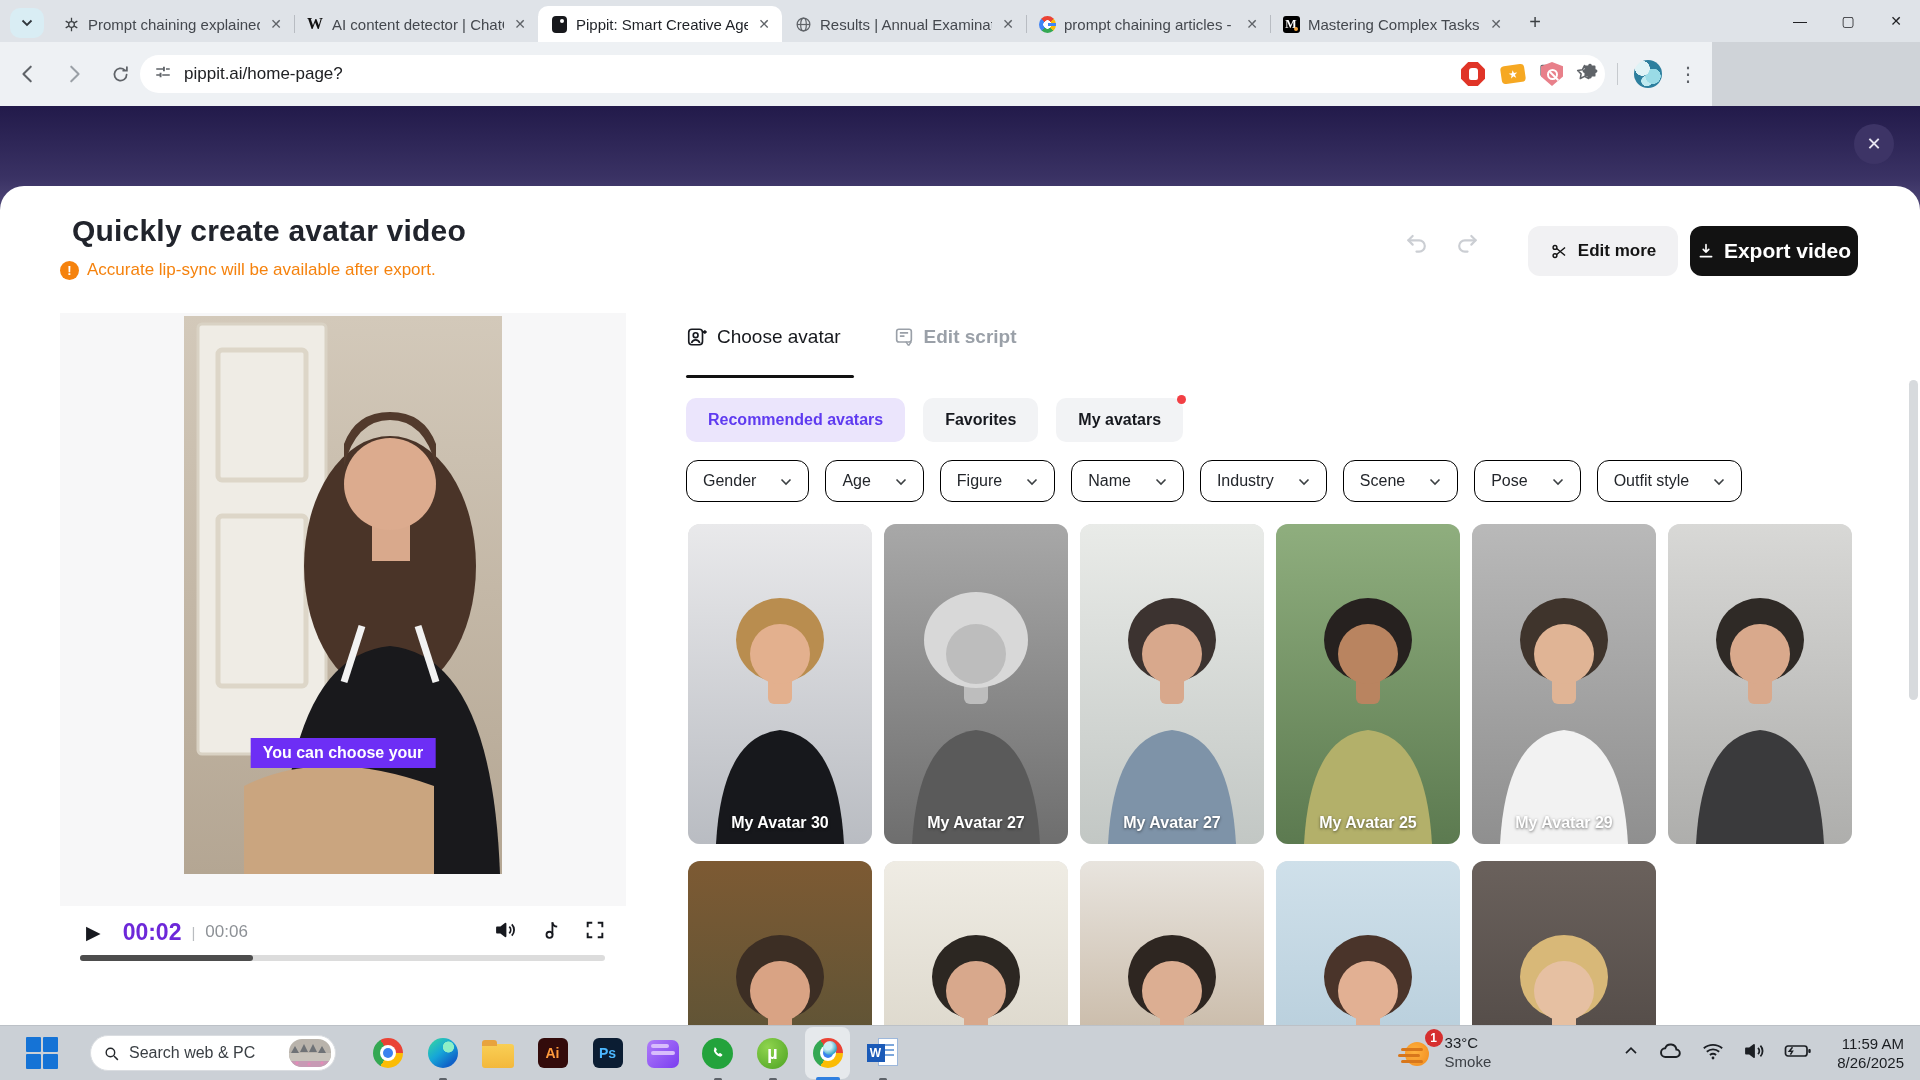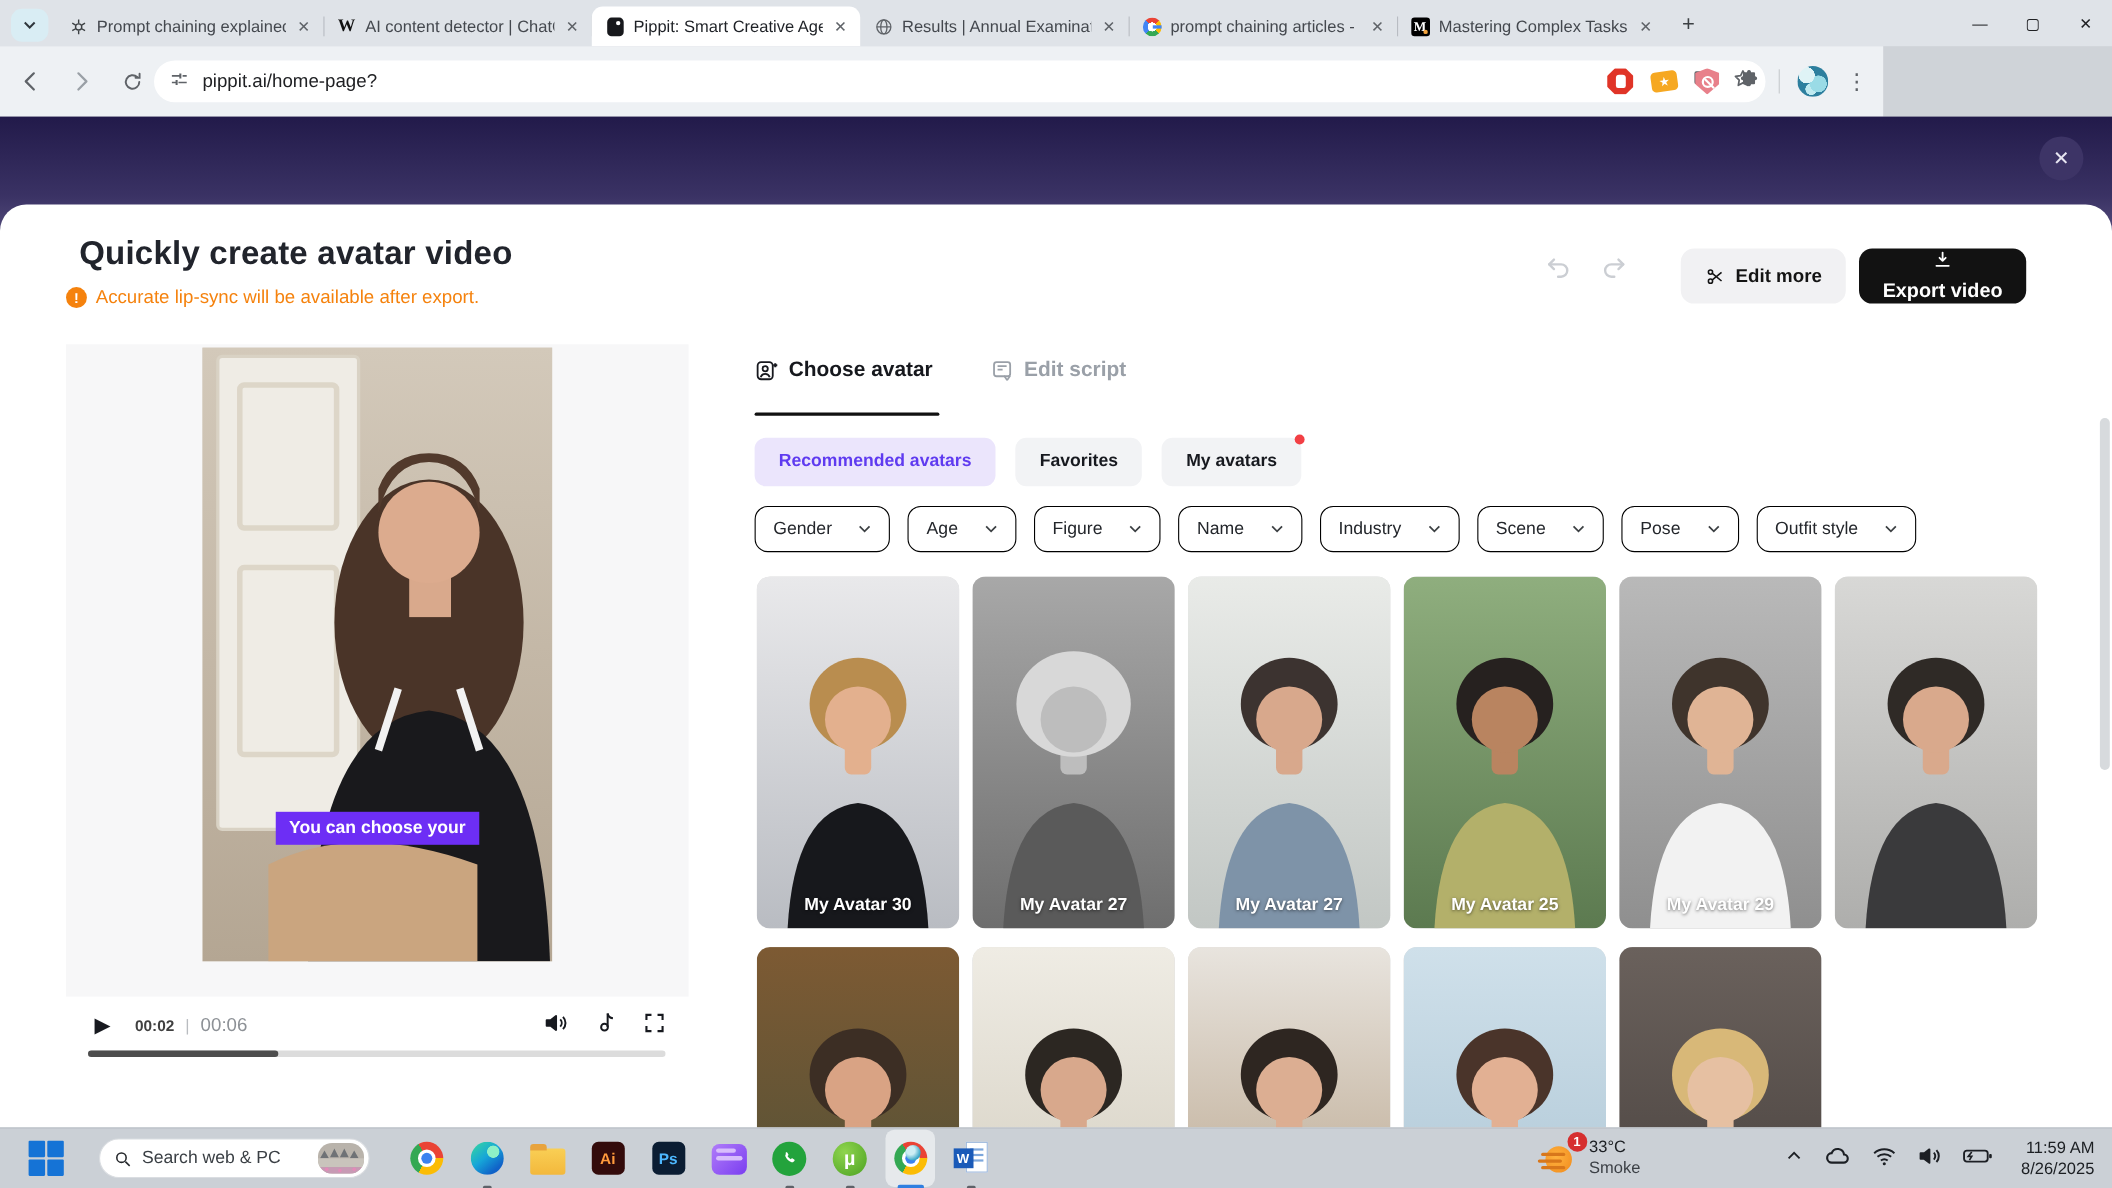--- a/index.html
+++ b/index.html
@@ -41,40 +41,40 @@
   .modal { position:absolute; left:0; top:186px; width:1920px; height:839px; background:#ffffff;
     border-radius:24px 24px 0 0; overflow:hidden; }
 
   .page-title { position:absolute; left:60px; top:28px; font-size:30px; font-weight:bold; color:#21242c; letter-spacing:.2px;margin-left:12px; }
   .warning { position:absolute; left:60px; top:74px; display:flex; align-items:center; gap:8px; color:#f5820d; font-size:17px; }
   .warn-ico { width:19px; height:19px; border-radius:50%; background:#f5820d; color:#fff; font-size:13px; font-weight:bold; display:flex; align-items:center; justify-content:center; }
 
   .hist-btns { position:absolute; left:1404px; top:44px; display:flex; gap:24px; }
   .btn-editmore { position:absolute; left:1528px; top:40px; width:150px; height:50px; border-radius:12px; background:#f1f1f3;
     display:flex; align-items:center; justify-content:center; gap:9px; font-size:17px; font-weight:bold; color:#141414; }
-  .btn-export { position:absolute; left:1690px; top:40px; width:152px; height:50px; border-radius:12px; background:#121212;
-    display:flex; align-items:center; justify-content:center; gap:9px; font-size:18px; font-weight:bold; color:#ffffff;flex-direction:column; }
+  .btn-export { position:absolute; left:1690px; top:40px; width:168px; height:50px; border-radius:12px; background:#121212;
+    display:flex; align-items:center; justify-content:center; gap:9px; font-size:21px; font-weight:bold; color:#ffffff; }
 
   
   .player-panel { position:absolute; left:60px; top:127px; width:566px; height:593px; background:#f7f7f8; }
   .video { position:absolute; left:124px; top:3px; width:318px; height:558px; overflow:hidden; background:#cfc5b6; }
   .caption { position:absolute; left:50%; transform:translateX(-50%); top:422px; background:#6d2ef5; color:#ffffff;
     font-weight:bold; font-size:16px; padding:6px 12px; white-space:nowrap; }
   .controls { position:absolute; left:60px; top:726px; width:566px; height:40px; display:flex; align-items:center; }
   .play-glyph { font-size:19px; color:#17191f; margin-left:26px; }
-  .time { margin-left:22px; font-size:14px; color:#404040; font-weight:bold; }
+  .time { margin-left:22px; font-size:23px; color:#6d28d9; font-weight:bold; }
   .time-sep { margin:0 10px; color:#b9bcc0; font-size:15px; }
   .duration { font-size:17px; color:#8d9196; }
   .ctl-right { margin-left:auto; display:flex; align-items:center; gap:22px; padding-right:20px; }
   .progress { position:absolute; left:80px; top:769px; width:525px; height:6px; border-radius:3px; background:#dcdcdc; }
   .progress .fill { height:6px; border-radius:3px; background:#4d4d4d; }
 
   
   .sect-tabs { position:absolute; left:686px; top:140px; display:flex; gap:52px; }
-  .sect-tab { display:flex; align-items:center; gap:9px; font-size:19px; font-weight:bold; color:#16181d; }
+  .sect-tab { display:flex; align-items:center; gap:9px; font-size:19px; font-weight:normal; color:#16181d; }
   .sect-tab.inactive { color:#9aa0a8; font-weight:bold; }
   .sect-underline { position:absolute; left:686px; top:189px; width:168px; height:3px; background:#111; border-radius:2px; }
 
   .pills { position:absolute; left:686px; top:212px; display:flex; gap:18px; }
   .pill { position:relative; height:44px; border-radius:10px; padding:0 22px; display:flex; align-items:center;
     background:#f2f3f5; color:#17191f; font-size:16px; font-weight:bold; }
   .pill.active { background:#ebe5fc; color:#5f3bf0; }
   .pill .dot { position:absolute; right:-3px; top:-3px; width:9px; height:9px; border-radius:50%; background:#f23f44; }
 
   .chips { position:absolute; left:686px; top:274px; display:flex; gap:16px; }

